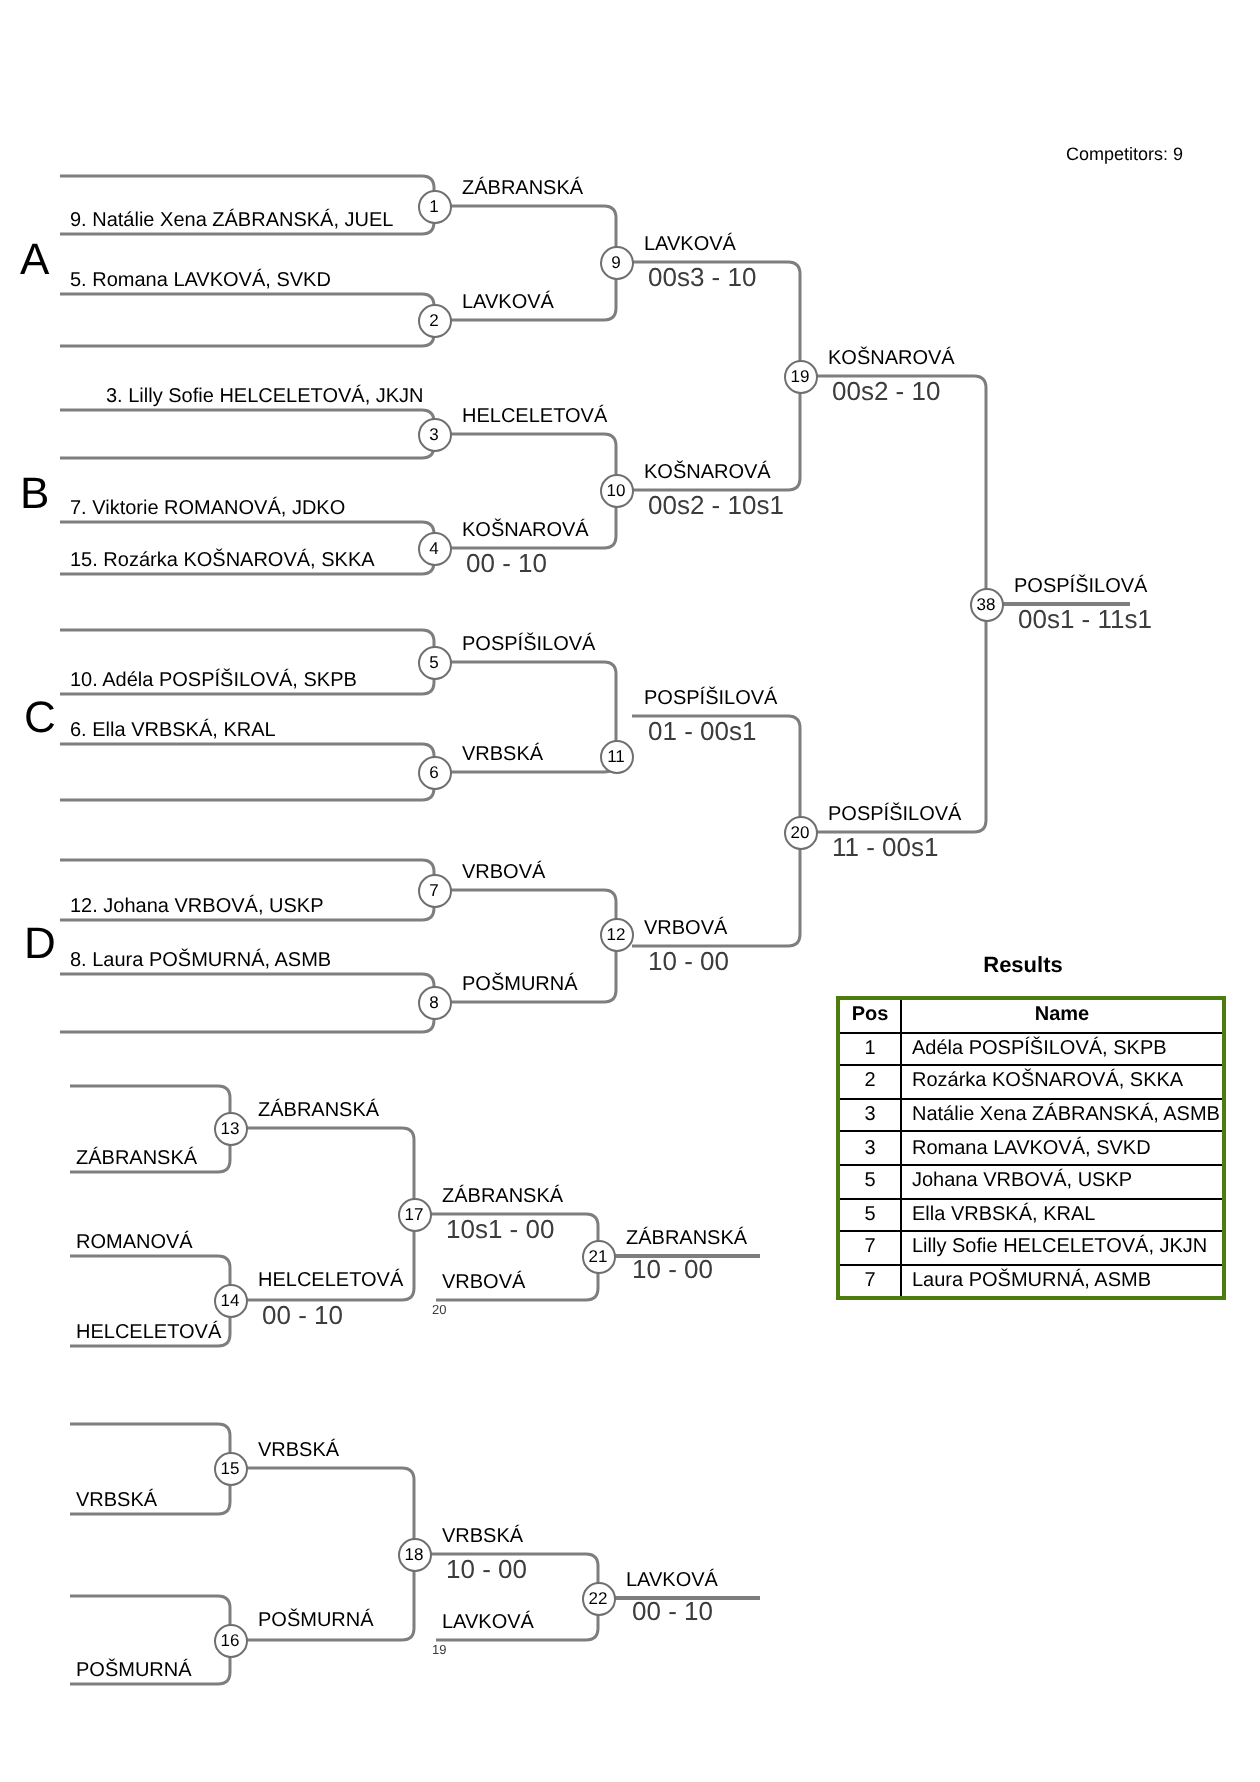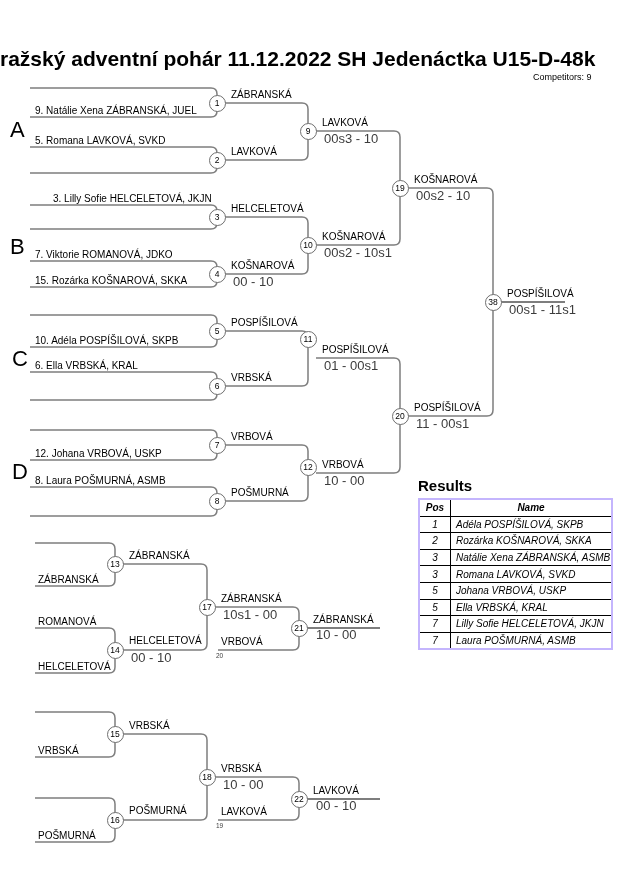--- a/index.html
+++ b/index.html
@@ -14,39 +14,38 @@
   .wlbl{position:absolute;font-size:10px;white-space:nowrap;line-height:11px;}
   .score{position:absolute;font-size:13px;color:#3c3c3c;white-space:nowrap;line-height:8px;}
   .ref{position:absolute;font-size:6.5px;color:#3c3c3c;line-height:7px;}
   .grp{position:absolute;font-size:22px;line-height:22px;}
   .circ{
     position:absolute;width:15px;height:15px;border:1.4px solid #6f6f6f;border-radius:50%;
     background:#fff;font-size:8.5px;line-height:15px;text-align:center;z-index:5;
   }
   #title{position:absolute;left:0px;top:47px;font-size:21px;font-weight:bold;white-space:nowrap;letter-spacing:0px;}
   #competitors{position:absolute;left:533px;top:72px;font-size:9px;}
-  #results-title{position:absolute;left:418px;top:477px;width:187px;font-size:15px;font-weight:bold;}
+  #results-title{position:absolute;left:418px;top:477px;width:187px;text-align:center;font-size:11px;font-weight:bold;}
   #results-table{
-    position:absolute;left:418px;top:498px;border-collapse:collapse;border:2px solid #c4b5fd;
-    font-size:10px;table-layout:fixed;font-style:italic;
+    position:absolute;left:418px;top:498px;border-collapse:collapse;border:2px solid #4d7c0f;
+    font-size:10px;table-layout:fixed;
   }
   #results-table td,#results-table th{
     border:1px solid #000;height:15.6px;padding:0;white-space:nowrap;overflow:hidden;
   }
   #results-table .pos-col{width:30px;text-align:center;}
   #results-table .name-col{width:155px;}
   #results-table th.name-col{text-align:center;}
   #results-table td.name-col{padding-left:5px;text-align:left;margin-left:27px;}
 </style>
 </head>
 <body>
 
 <div id="stage">
 
-  <div id="title">ražský adventní pohár  11.12.2022  SH Jedenáctka   U15-D-48k</div>
   <div id="competitors">Competitors: 9</div>
 
   <svg id="bracket-svg" width="630" height="891">
 
     <path class="bl" d="M30,88 H211 Q217,88 217,94 V103"></path>
     <path class="bl" d="M30,117 H211 Q217,117 217,111 V103"></path>
     <path class="bl" d="M30,147 H211 Q217,147 217,153 V160"></path>
     <path class="bl" d="M30,173 H211 Q217,173 217,167 V160"></path>
     <path class="bl" d="M30,205 H211 Q217,205 217,211 V217"></path>
     <path class="bl" d="M30,229 H211 Q217,229 217,223 V217"></path>
@@ -166,21 +165,21 @@
   <div class="circ" style="left:208.5px;top:94.5px">1</div>
   <div class="circ" style="left:208.5px;top:151.5px">2</div>
   <div class="circ" style="left:208.5px;top:208.5px">3</div>
   <div class="circ" style="left:208.5px;top:265.5px">4</div>
   <div class="circ" style="left:208.5px;top:322.5px">5</div>
   <div class="circ" style="left:208.5px;top:377.5px">6</div>
   <div class="circ" style="left:208.5px;top:436.5px">7</div>
   <div class="circ" style="left:208.5px;top:492.5px">8</div>
   <div class="circ" style="left:299.5px;top:122.5px">9</div>
   <div class="circ" style="left:299.5px;top:236.5px">10</div>
-  <div class="circ" style="left:299.5px;top:331px">11</div>
+  <div class="circ" style="left:299.5px;top:370px">11</div>
   <div class="circ" style="left:299.5px;top:459px">12</div>
   <div class="circ" style="left:391.5px;top:179.5px">19</div>
   <div class="circ" style="left:391.5px;top:407.5px">20</div>
   <div class="circ" style="left:484.5px;top:293.5px">38</div>
   <div class="circ" style="left:106.5px;top:555.5px">13</div>
   <div class="circ" style="left:106.5px;top:641.5px">14</div>
   <div class="circ" style="left:198.5px;top:598.5px">17</div>
   <div class="circ" style="left:290.5px;top:619.5px">21</div>
   <div class="circ" style="left:106.5px;top:725.5px">15</div>
   <div class="circ" style="left:106.5px;top:811.5px">16</div>

